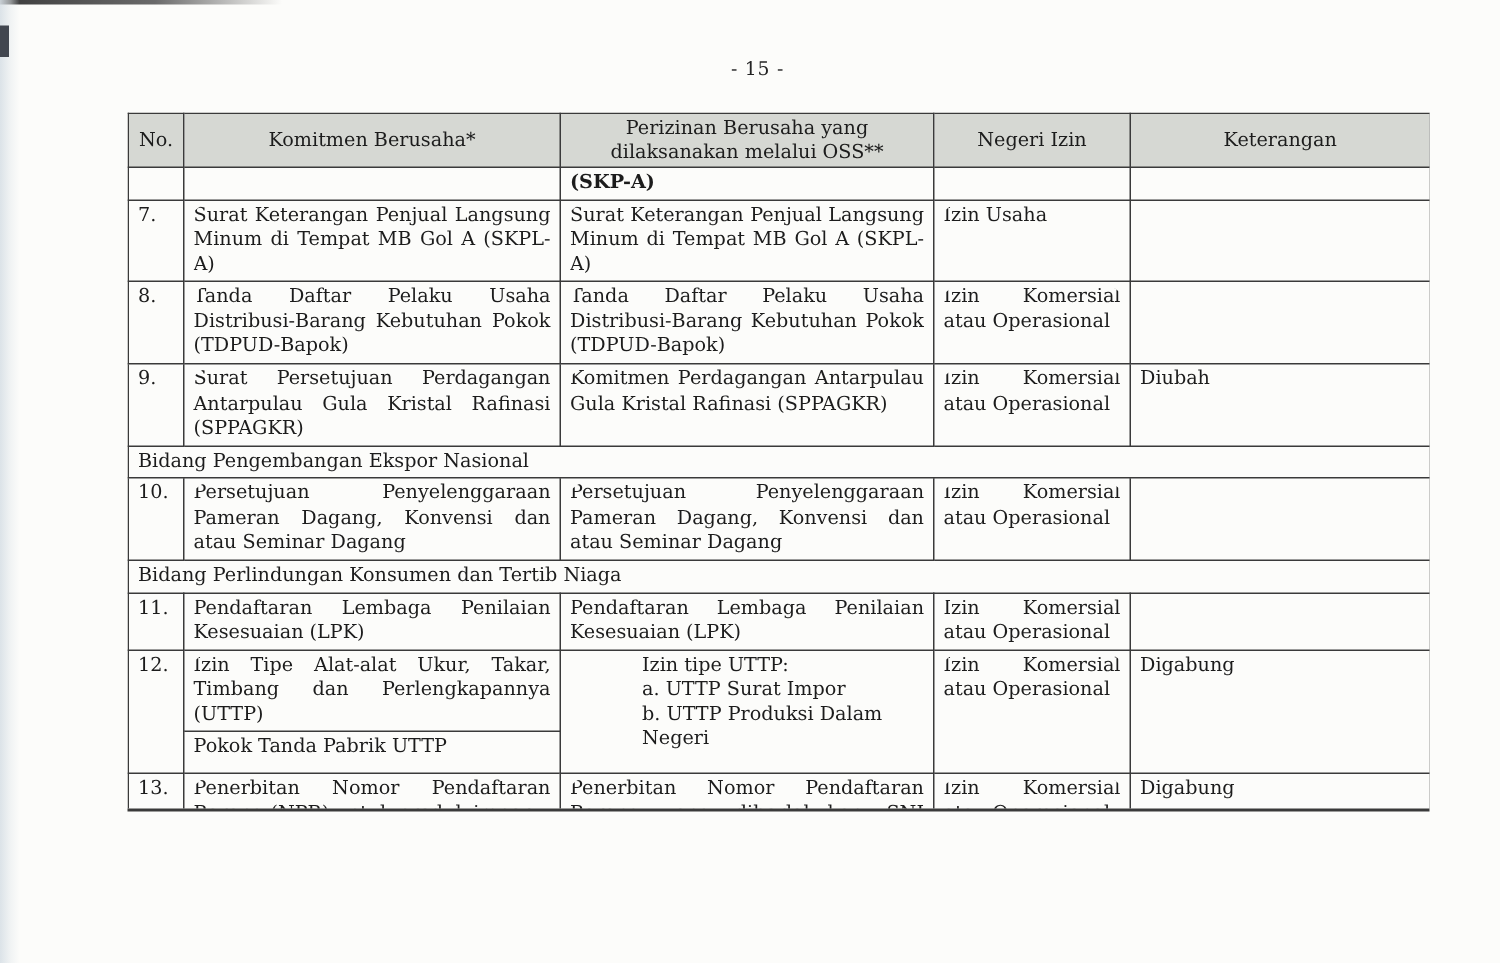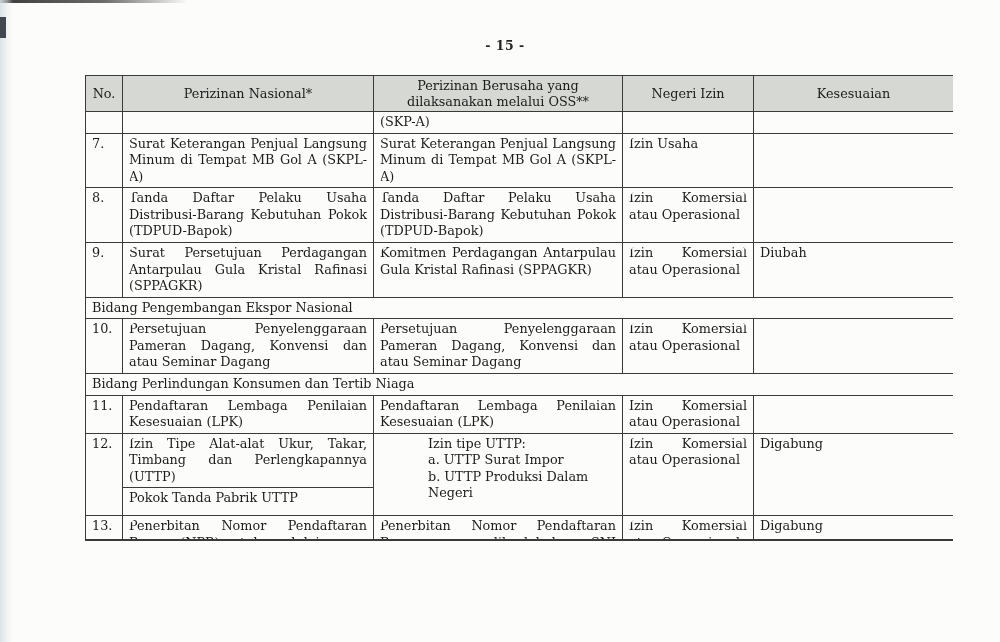--- a/index.html
+++ b/index.html
@@ -31,21 +31,21 @@
     position: absolute;
     left: 0; top: 0;
     width: 13px; height: 642px;
     background: linear-gradient(90deg, rgba(216,224,230,0.9) 0%, rgba(230,235,238,0.5) 55%, rgba(255,255,255,0) 100%);
   }
   .page-number {
     position: absolute;
     left: 10px; right: 0; top: 38px;
     text-align: center;
     font-size: 12.5px;
-    font-weight: bold;
+    font-weight: normal;
     color: #242424;
     letter-spacing: 0.5px;
   }
   .table-wrap {
     position: absolute;
     left: 85px; top: 75px;
     width: 868px; height: 464px;
     overflow: hidden;
     border-bottom: 2px solid #3a3a3a;
   }
@@ -99,27 +99,27 @@
       <col class="c-no">
         <col class="c-per">
         <col class="c-oss">
         <col class="c-jen">
         <col class="c-ket">
     </colgroup>
 
     <tbody>
         <tr style="height:36px;margin-top:40px;">
       <th>No.</th>
-      <th>Perizinan Nasional*</th>
+      <th>Komitmen Berusaha*</th>
       <th>Perizinan Berusaha yang dilaksanakan melalui OSS**</th>
       <th>Negeri Izin</th>
-      <th>Kesesuaian</th>
+      <th>Keterangan</th>
     </tr>
 
-    <tr style="height:20px;">
+    <tr style="height:20px;font-weight:bold;">
       <td class="no-cell"></td>
       <td></td>
       <td>(SKP-A)</td>
       <td></td>
       <td></td>
     </tr>
 
     <tr style="height:51px;">
       <td class="no-cell">7.</td>
       <td class="c-just">Surat Keterangan Penjual Langsung Minum di Tempat MB Gol A (SKPL-A)</td>

